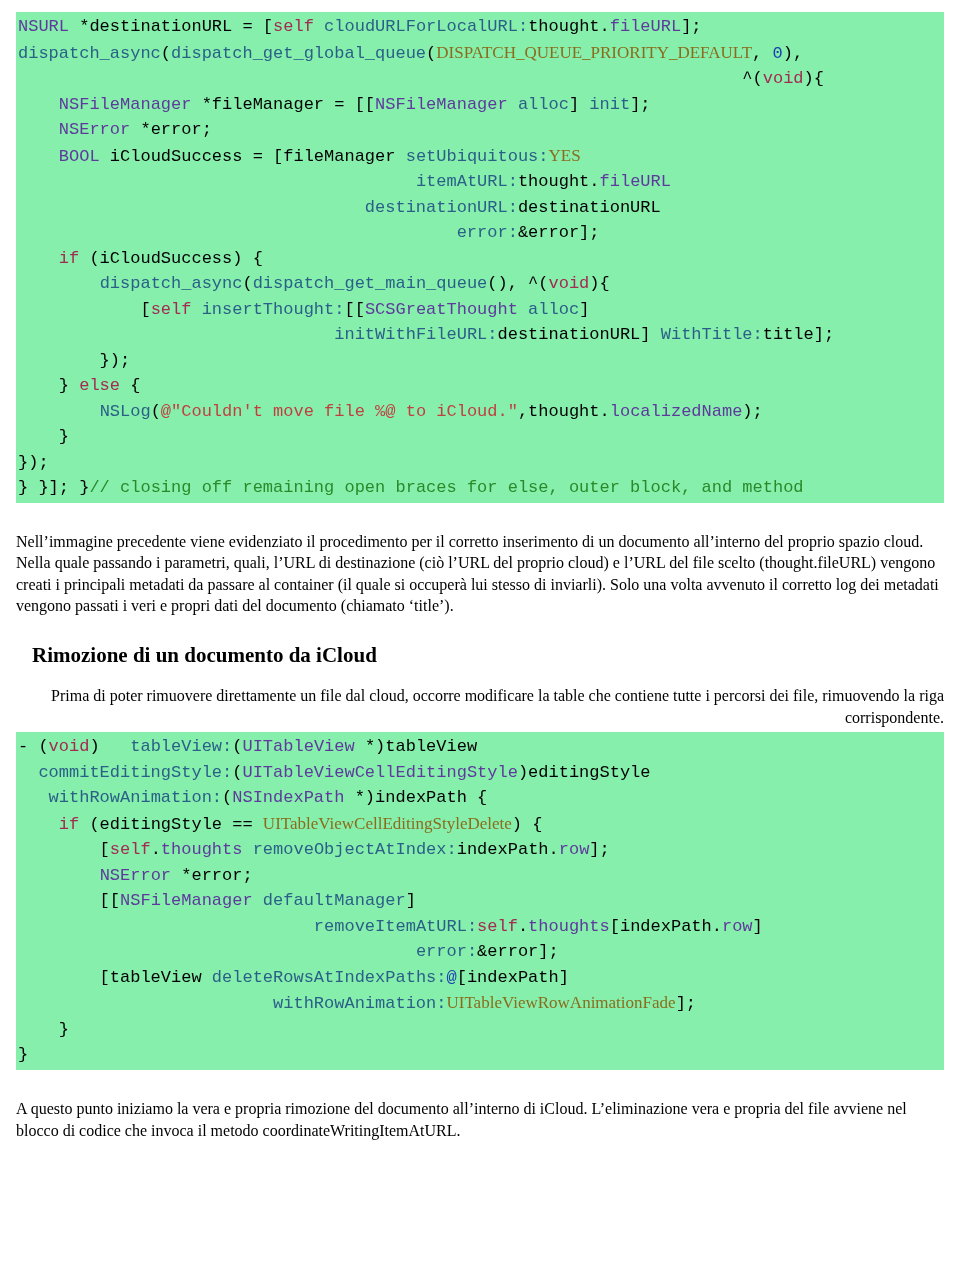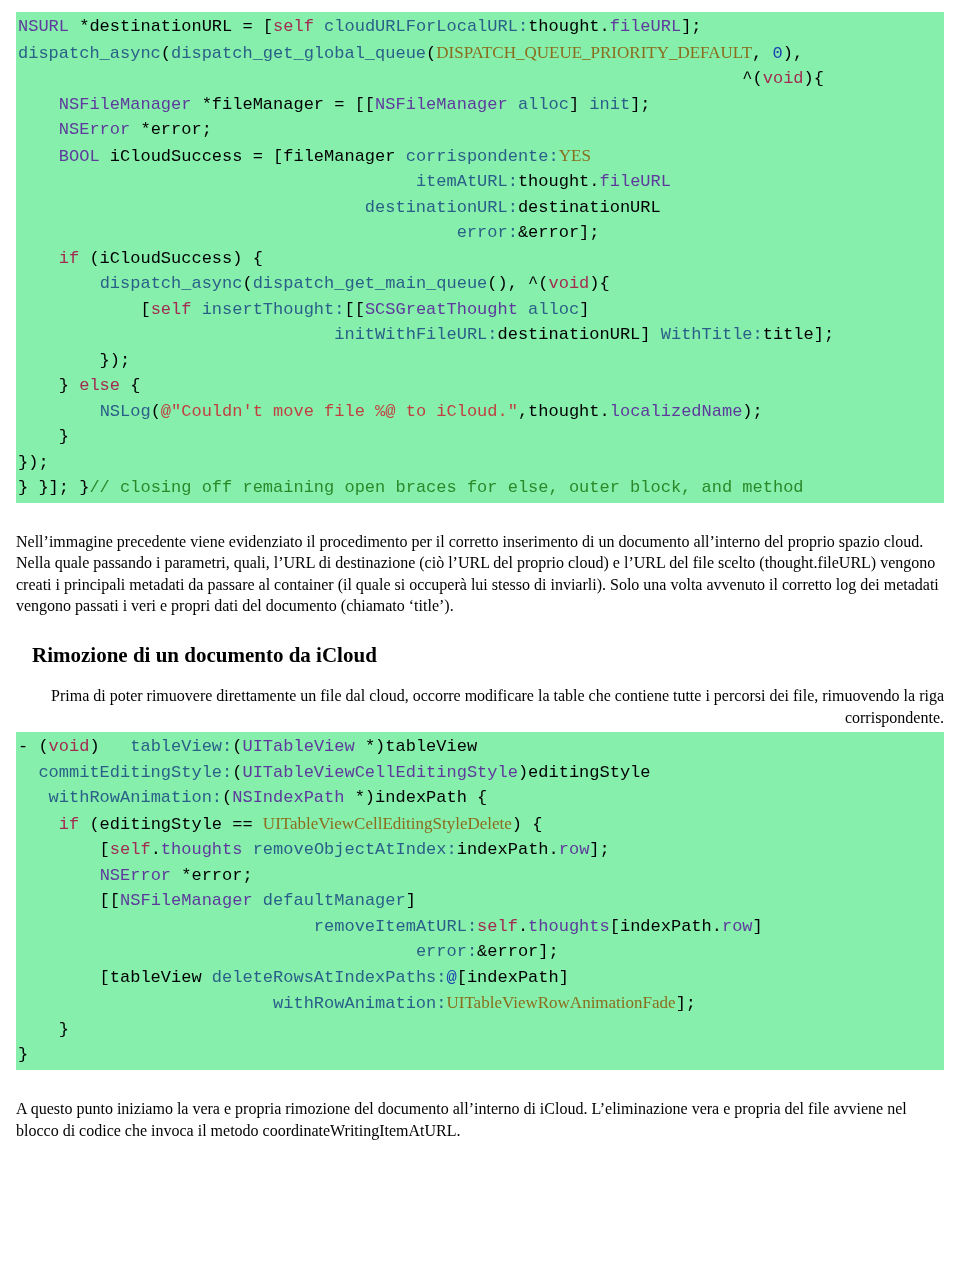--- a/index.html
+++ b/index.html
@@ -46,21 +46,21 @@
   .t-prop   { color: #5d3a9b; }
 </style>
 </head>
 <body>
 
 <div class="code-block" id="code1"><span class="t-type">NSURL</span> *destinationURL = [<span class="t-kw">self</span> <span class="t-func">cloudURLForLocalURL:</span>thought.<span class="t-prop">fileURL</span>];
 <span class="t-func">dispatch_async</span>(<span class="t-func">dispatch_get_global_queue</span>(<span class="t-const">DISPATCH_QUEUE_PRIORITY_DEFAULT</span>, <span class="t-num">0</span>),
                                                                        ^(<span class="t-kw">void</span>){
     <span class="t-type">NSFileManager</span> *fileManager = [[<span class="t-type">NSFileManager</span> <span class="t-func">alloc</span>] <span class="t-func">init</span>];
     <span class="t-type">NSError</span> *error;
-    <span class="t-type">BOOL</span> iCloudSuccess = [fileManager <span class="t-func">corrispondente:</span><span class="t-const">YES</span>
+    <span class="t-type">BOOL</span> iCloudSuccess = [fileManager <span class="t-func">setUbiquitous:</span><span class="t-const">YES</span>
                                        <span class="t-func">itemAtURL:</span>thought.<span class="t-prop">fileURL</span>
                                   <span class="t-func">destinationURL:</span>destinationURL
                                            <span class="t-func">error:</span>&amp;error];
     <span class="t-kw">if</span> (iCloudSuccess) {
         <span class="t-func">dispatch_async</span>(<span class="t-func">dispatch_get_main_queue</span>(), ^(<span class="t-kw">void</span>){
             [<span class="t-kw">self</span> <span class="t-func">insertThought:</span>[[<span class="t-type">SCSGreatThought</span> <span class="t-func">alloc</span>]
                                <span class="t-func">initWithFileURL:</span>destinationURL] <span class="t-func">WithTitle:</span>title];
         });
     } <span class="t-kw">else</span> {
         <span class="t-func">NSLog</span>(<span class="t-str">@"Couldn't move file %@ to iCloud."</span>,thought.<span class="t-prop">localizedName</span>);

